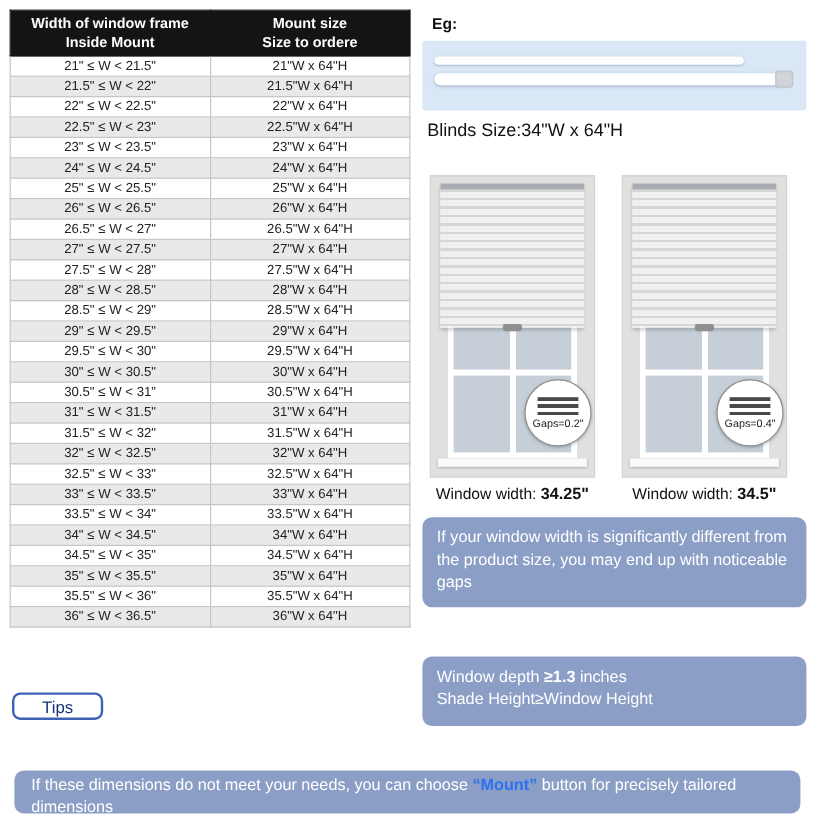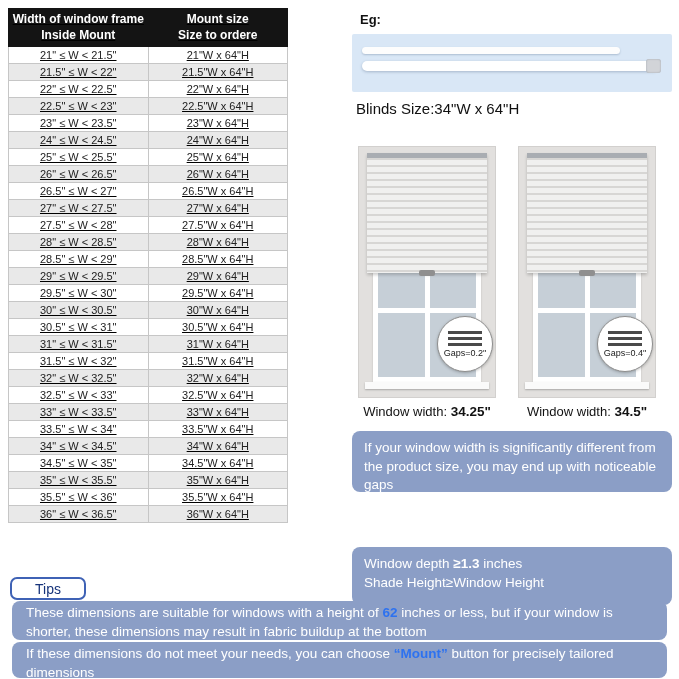--- a/index.html
+++ b/index.html
@@ -4,22 +4,22 @@
 <style>
   * { margin:0; padding:0; box-sizing:border-box; }
   body { background:#fff; }
   .page {
     position:relative; width:679px; height:679px; background:#ffffff;
     font-family:"Liberation Sans", sans-serif; overflow:hidden;
   }
 
   
   table.size-table {
-    position:absolute; left:8px; top:8px; width:280px;
-    border-collapse:collapse; table-layout:fixed;text-decoration:underline;
+    position:absolute; left:8px; top:8px; width:334px;
+    border-collapse:collapse; table-layout:fixed;
   }
   table.size-table th {
     background:#141414; color:#fff; font-size:12px; font-weight:bold;
     padding:3px 0; line-height:1.3; border:1px solid #141414;
   }
   table.size-table td {
     border:1px solid #c6c6c6; font-size:11px; text-align:center;
     padding:2px 0; color:#222; height:17px;
   }
   table.size-table tbody tr:nth-child(even) { background:#e9e9e9; }
@@ -80,21 +80,21 @@
   .fig-label { position:absolute; width:170px; text-align:center; font-size:13px; color:#111; }
   .fig-label-left  { left:342px; top:404px; }
   .fig-label-right { left:502px; top:404px; }
   .fig-label b { font-size:13.5px; }
 
   
   .note-box {
     position:absolute; left:352px; width:320px; background:#8b9ec6; color:#fff;
     border-radius:8px; font-size:13.5px; line-height:1.38; padding:8px 12px;
   }
-  .note-gap   { top:431px; height:61px; }
+  .note-gap   { top:431px; height:75px; }
   .note-depth { top:504px; height:58px;margin-top:43px; }
 
   
   .tips-btn {
     position:absolute; left:10px; top:577px; width:76px; height:23px;
     border:2px solid #3f62b5; border-radius:7px; background:#fff;
     display:flex; align-items:center; justify-content:center;
     font-size:14px; font-weight:normal; color:#16337a;
   }
   .tip-box {
@@ -300,21 +300,18 @@
 
   <div class="note-box note-gap">If your window width is significantly different from the product size, you may end up with noticeable gaps</div>
 
   <div class="note-box note-depth">
     <div><span>Window depth </span><b>≥1.3</b><span> inches</span></div>
     <div>Shade Height≥Window Height</div>
   </div>
 
   <div class="tips-btn">Tips</div>
 
-  <div class="tip-box tip-box-1">
-    <span>These dimensions are suitable for windows with a height of </span><span class="hl">62</span><span> inches or less, but if your window is shorter, these dimensions may result in fabric buildup at the bottom</span>
-  </div>
 
   <div class="tip-box tip-box-2">
     <span>If these dimensions do not meet your needs, you can choose </span><span class="hl">“Mount”</span><span> button for precisely tailored dimensions</span>
   </div>
 
 </div>
 
 </body></html>

